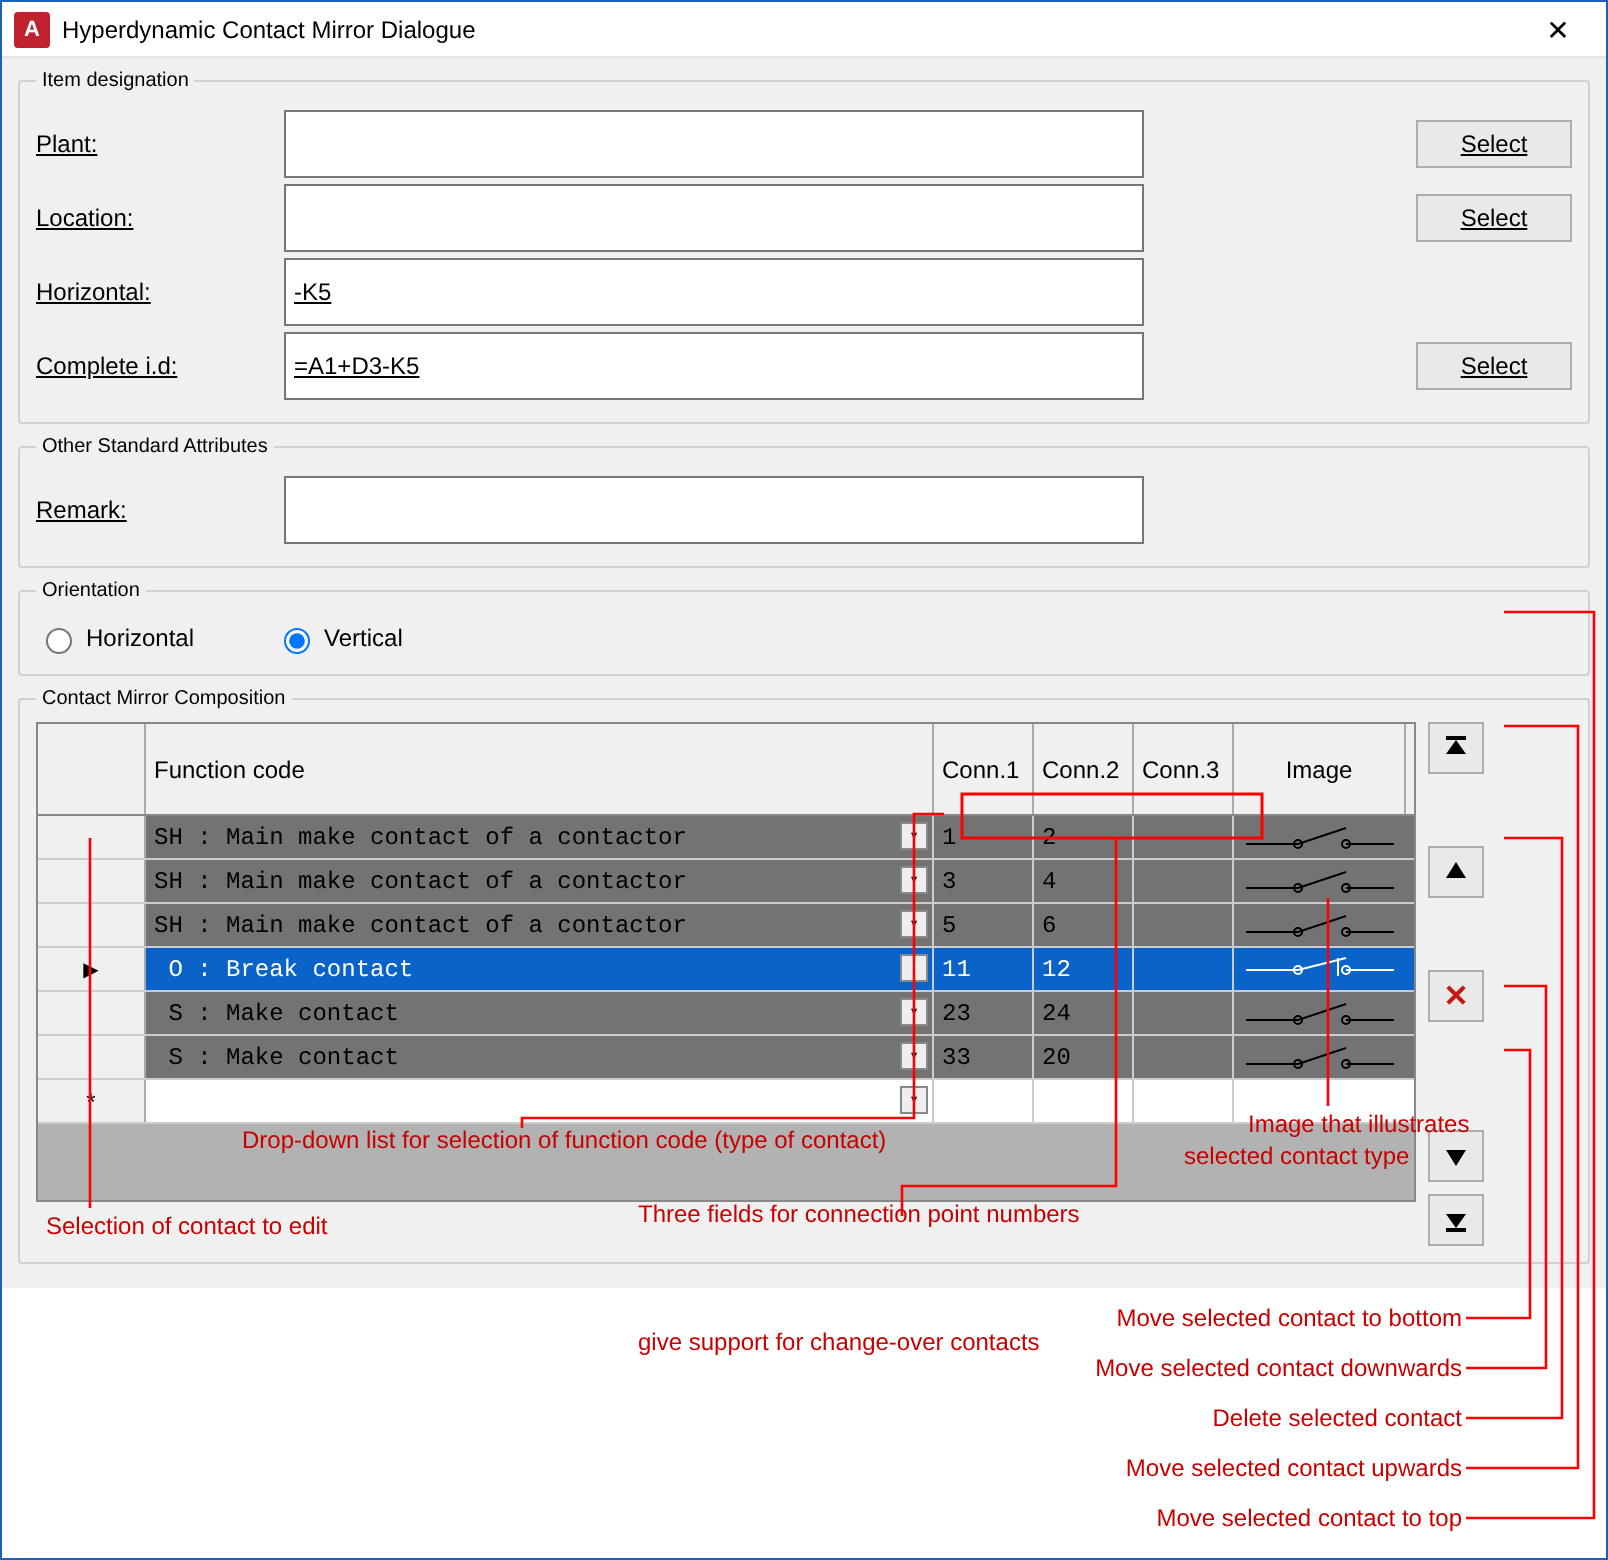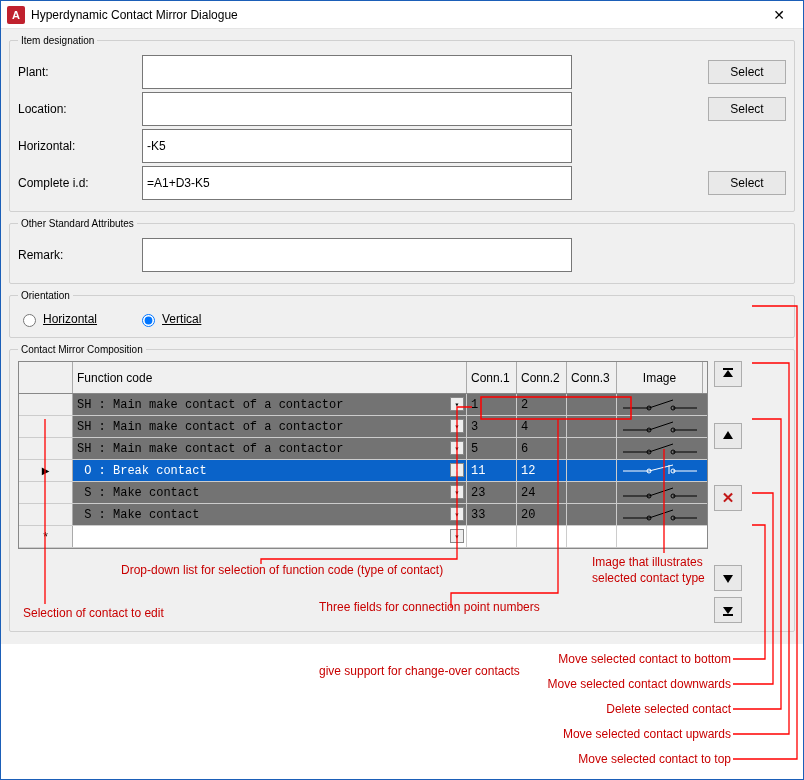--- a/index.html
+++ b/index.html
@@ -44,45 +44,46 @@
     border: 1px solid #d0d0d0;
     border-radius: 2px;
     margin: 0 0 6px 0;
     padding: 6px 8px 8px 8px;
     background: #f0f0f0;
   }
   legend { font-size: 10px; padding: 0 3px; }
   .form-row {
     display: flex; align-items: center; margin: 3px 0;
     gap: 6px;
+    text-decoration: underline;
   }
   .form-row label { width: 118px; }
   .form-row input[type=text] {
     flex: 0 0 430px;
     height: 22px;
     border: 1px solid #777;
     background: #fff;
     padding: 16px 4px;
     font-family: inherit; font-size: 12px;
   }
   .form-row .spacer { flex: 1; }
   .btn {
     height: 24px;
     min-width: 78px;
     background: #e9e9e9;
     border: 1px solid #adadad;
     font-family: inherit; font-size: 12px;
     cursor: default;
   }
-  .radio-row { display:flex; align-items:center; gap:40px; padding:4px 0 2px 0;text-decoration:underline;}
+  .radio-row { display:flex; align-items:center; gap:40px; padding:4px 0 2px 0;}
   .radio-row label { display:flex; align-items:center; gap:4px; }
   .comp-area { display:flex; gap:6px; align-items:flex-start; }
   .grid-wrap {
     flex: 0 0 690px;
-    height: 188px;
+    height: 240px;
     border: 1px solid #888;
     background: #b2b2b2;
     display:flex; flex-direction:column;
     overflow:hidden;
   }
   .grid-head, .grid-row {
     display:flex;
     background:#f0f0f0;
   }
   .grid-head { height:46px; border-bottom:1px solid #888; }
@@ -357,21 +358,21 @@
       </div>
     </div>
   </fieldset>
 
 </div>
 
 <div class="ann" style="left:120px; top:562px;">Drop-down list for selection of function code (type of contact)</div>
 <div class="ann" style="left:22px; top:605px;">Selection of contact to edit</div>
 <div class="ann" style="left:318px; top:599px;">Three fields for connection point numbers</div>
 <div class="ann" style="left:318px; top:615px;margin-top:48px;">give support for change-over contacts</div>
-<div class="ann" style="left:591px; top:554px;">Image that illustrates</div>
+<div class="ann" style="left:623px; top:554px;">Image that illustrates</div>
 <div class="ann" style="left:591px; top:570px;">selected contact type</div>
 <div class="ann ann-right" style="left:380px; top:651px; width:350px;">Move selected contact to bottom</div>
 <div class="ann ann-right" style="left:380px; top:676px; width:350px;">Move selected contact downwards</div>
 <div class="ann ann-right" style="left:380px; top:701px; width:350px;">Delete selected contact</div>
 <div class="ann ann-right" style="left:380px; top:726px; width:350px;">Move selected contact upwards</div>
 <div class="ann ann-right" style="left:380px; top:751px; width:350px;">Move selected contact to top</div>
 
 <svg class="overlay">
 
   <rect class="hl" x="480" y="396" width="150" height="22"></rect>

